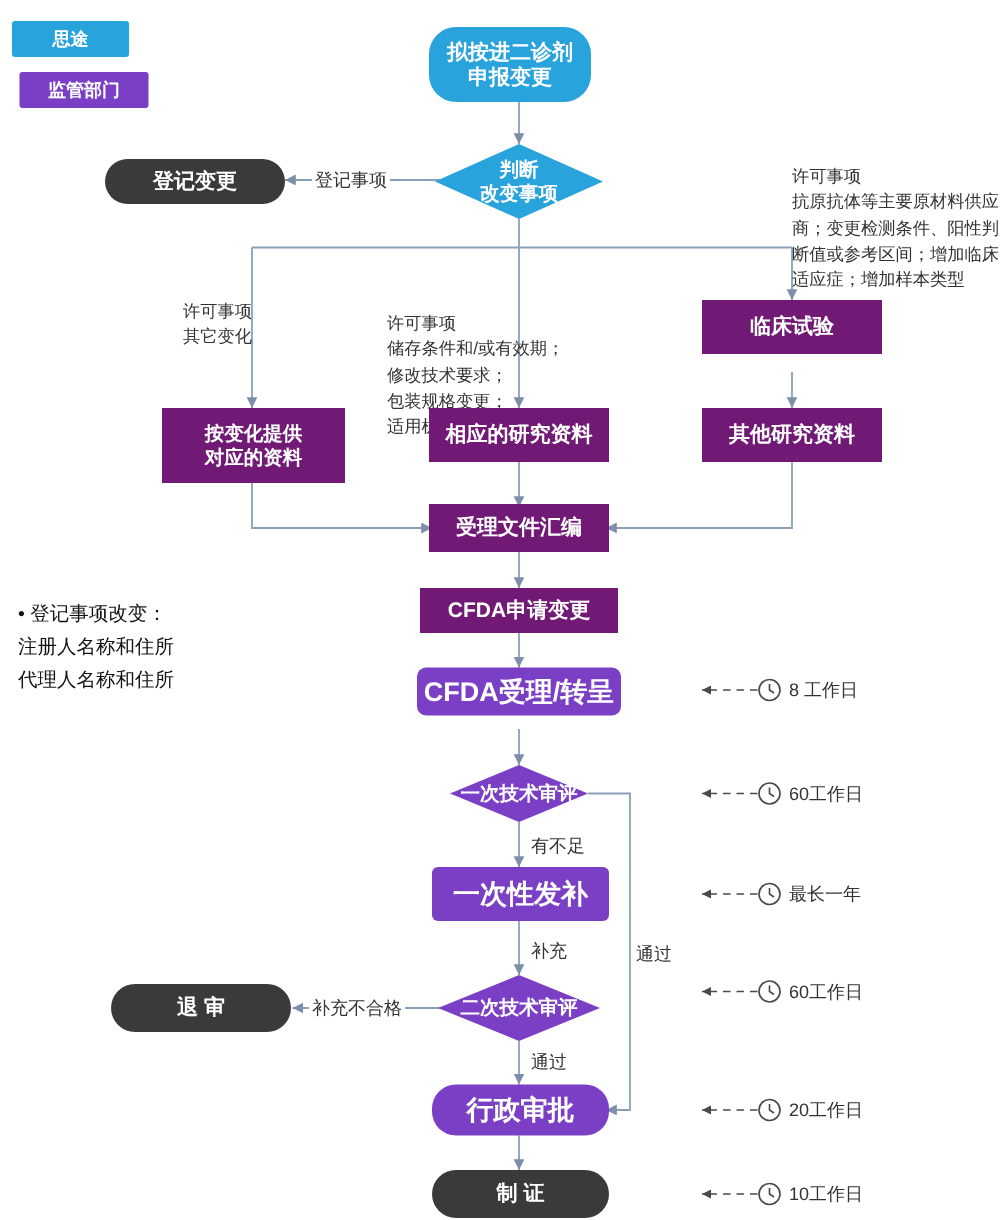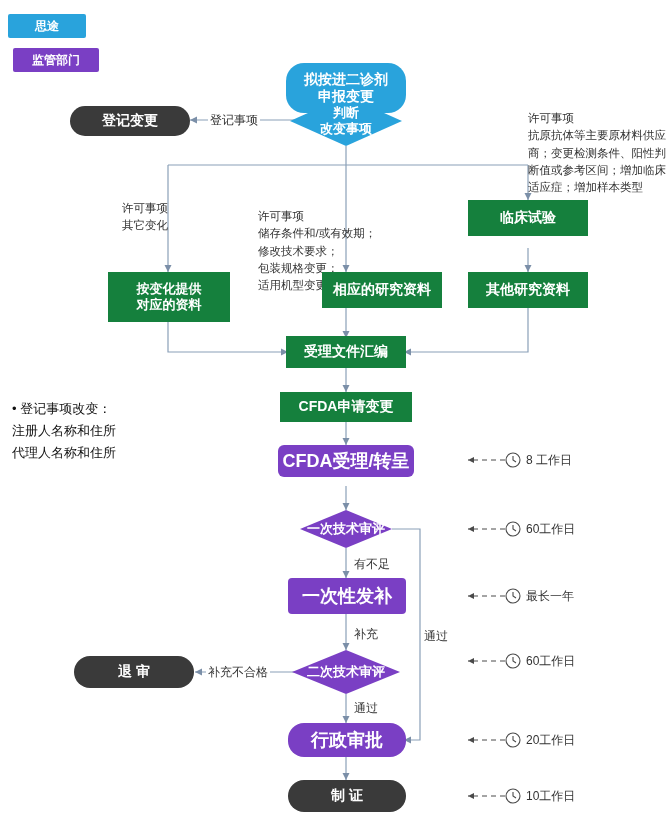--- a/index.html
+++ b/index.html
@@ -9,21 +9,21 @@
     font-family:"Liberation Sans","DejaVu Sans",sans-serif;
     position:relative;
     overflow:hidden;
   }
   #canvas{position:absolute;left:0;top:0;width:669px;height:813px;}
   .node{position:absolute;box-sizing:border-box;display:flex;align-items:center;justify-content:center;text-align:center;color:#fff;font-weight:bold;line-height:1.25;}
   .legend{font-size:12px;border-radius:2px;}
   .legend-sitru{background:#29a3dc;}
   .legend-reg{background:#7a3fc4;}
   .pill{border-radius:20px;background:#3a3a3a;font-size:14px;}
-  .blue{background:#15803d;font-size:14px;}
+  .blue{background:#701a75;font-size:14px;}
   .purple{background:#7a3fc4;font-size:18px;}
   .roundblue{background:#29a3dc;border-radius:18px;font-size:14px;}
   .note{position:absolute;color:#333;font-size:11.5px;line-height:1.5;white-space:pre-line;}
   .edge-label{position:absolute;color:#333;font-size:12px;background:#fff;padding:0 2px;}
   .daylabel{position:absolute;color:#333;font-size:12px;}
   .bullet{position:absolute;font-size:13px;color:#111;line-height:1.7;white-space:pre-line;}
   svg{position:absolute;left:0;top:0;}
 </style>
 </head>
 <body>
@@ -108,21 +108,21 @@
     </g>
   </svg>
 
   <div class="node legend legend-sitru" style="left:8px;top:14px;width:78px;height:24px;">
     <span>思途</span>
   </div>
   <div class="node legend legend-reg" style="left:13px;top:48px;width:86px;height:24px;">
     <span>监管部门</span>
   </div>
 
-  <div class="node roundblue" style="left:286px;top:18px;width:120px;height:50px;white-space:pre-line;margin-top:45px;">
+  <div class="node roundblue" style="left:286px;top:18px;width:108px;height:50px;white-space:pre-line;">
     <span>拟按进二诊剂
 申报变更</span>
   </div>
 
   <div class="node" style="left:296px;top:98px;width:100px;height:46px;white-space:pre-line;font-size:13px;">
     <span>判断
 改变事项</span>
   </div>
 
   <div class="node pill" style="left:70px;top:106px;width:120px;height:30px;">
@@ -140,21 +140,21 @@
   <div class="note" style="left:528px;top:110px;">许可事项
 抗原抗体等主要原材料供应
 商；变更检测条件、阳性判
 断值或参考区间；增加临床
 适应症；增加样本类型</div>
 
   <div class="node blue" style="left:108px;top:272px;width:122px;height:50px;white-space:pre-line;font-size:13px;">
     <span>按变化提供
 对应的资料</span>
   </div>
-  <div class="node blue" style="left:286px;top:272px;width:120px;height:36px;margin-left:36px;">
+  <div class="node blue" style="left:286px;top:272px;width:120px;height:36px;">
     <span>相应的研究资料</span>
   </div>
   <div class="node blue" style="left:468px;top:200px;width:120px;height:36px;">
     <span>临床试验</span>
   </div>
   <div class="node blue" style="left:468px;top:272px;width:120px;height:36px;">
     <span>其他研究资料</span>
   </div>
 
   <div class="node blue" style="left:286px;top:336px;width:120px;height:32px;">

